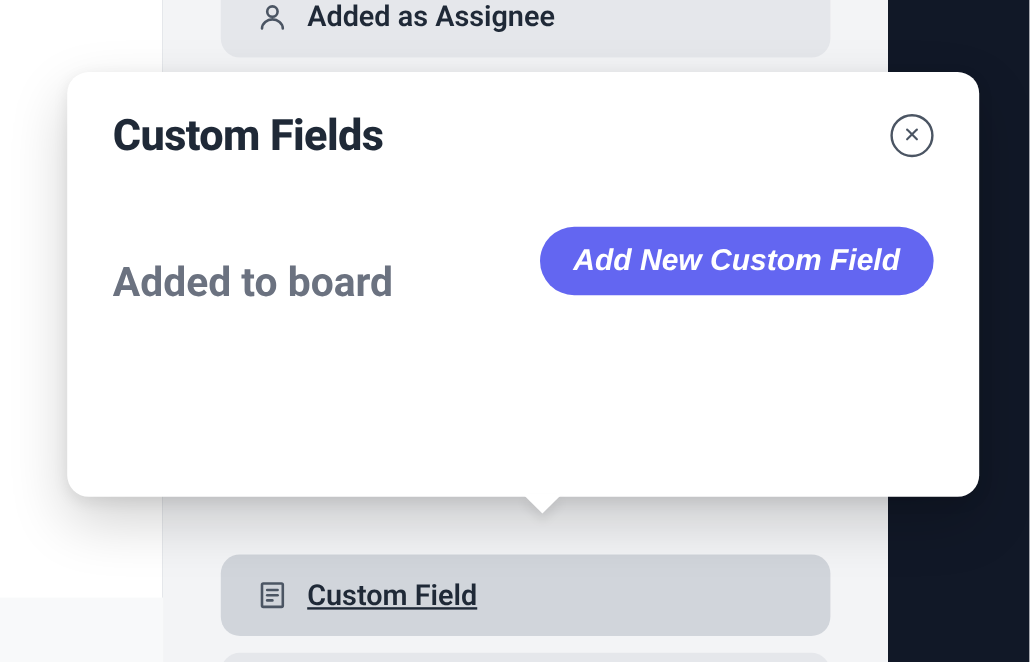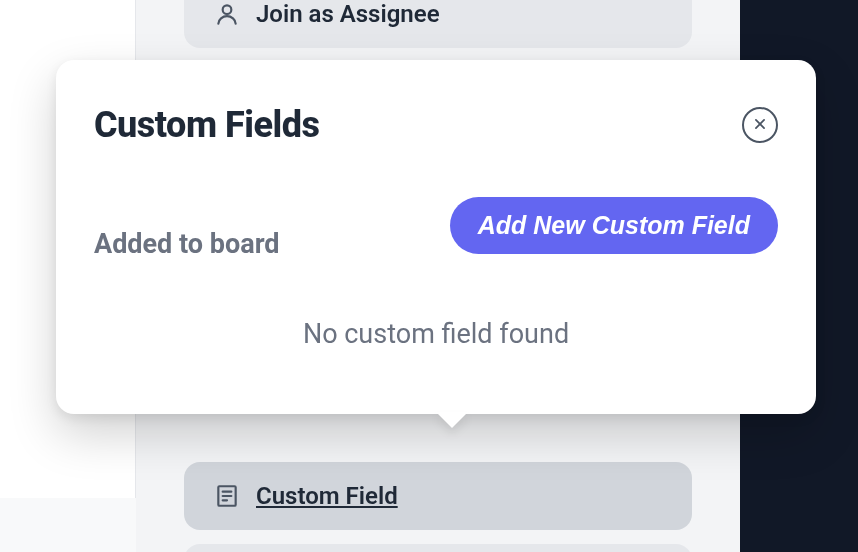--- a/index.html
+++ b/index.html
@@ -79,21 +79,21 @@
     }
     .popover {
       position: absolute;
       left: 56px;
       top: 60px;
       width: 760px;
       height: 354px;
       background: #ffffff;
       border-radius: 18px;
       box-shadow: 0 20px 48px rgba(0,0,0,0.18), 0 4px 12px rgba(0,0,0,0.08);
-      padding: 44px 38px;
+      padding: 32px 38px;
     }
     .popover::after {
       content: '';
       position: absolute;
       bottom: -14px;
       left: 380px;
       width: 0;
       height: 0;
       border-left: 16px solid transparent;
       border-right: 16px solid transparent;
@@ -129,21 +129,21 @@
       width: 14px;
       height: 14px;
     }
     .popover-toolbar {
       display: flex;
       justify-content: space-between;
       align-items: center;
       margin-bottom: 58px;
     }
     .toolbar-label {
-      font-size: 27px;
+      font-size: 34px;
       font-weight: 700;
       color: #6b7280;
       margin-top: 38px;
     }
     .add-btn {
       background: #6366f1;
       color: #ffffff;
       border: none;
       border-radius: 30px;
       padding: 14px 28px;
@@ -168,21 +168,21 @@
 
 <div class="list-panel">
 
   <div class="list-item partial-top">
     <span class="icon">
       <svg viewBox="0 0 24 24" fill="none" stroke="currentColor" stroke-width="2" stroke-linecap="round" stroke-linejoin="round">
         <circle cx="12" cy="8" r="4"></circle>
         <path d="M4 21c0-4 4-7 8-7s8 3 8 7"></path>
       </svg>
     </span>
-    <span>Join as Assignee</span>
+    <span>Added as Assignee</span>
   </div>
 
   <div class="spacer"></div>
 
   <div class="list-item selected">
     <span class="icon">
       <svg viewBox="0 0 24 24" fill="none" stroke="currentColor" stroke-width="2" stroke-linecap="round" stroke-linejoin="round">
         <rect x="4" y="3" width="16" height="18" rx="1"></rect>
         <line x1="8" y1="8" x2="16" y2="8"></line>
         <line x1="8" y1="12" x2="16" y2="12"></line>
@@ -207,14 +207,13 @@
         </svg>
       </span>
     </button>
   </div>
 
   <div class="popover-toolbar">
     <span class="toolbar-label">Added to board</span>
     <button class="add-btn">Add New Custom Field</button>
   </div>
 
-  <div class="empty-state">No custom field found</div>
 </div>
 
 </body></html>

